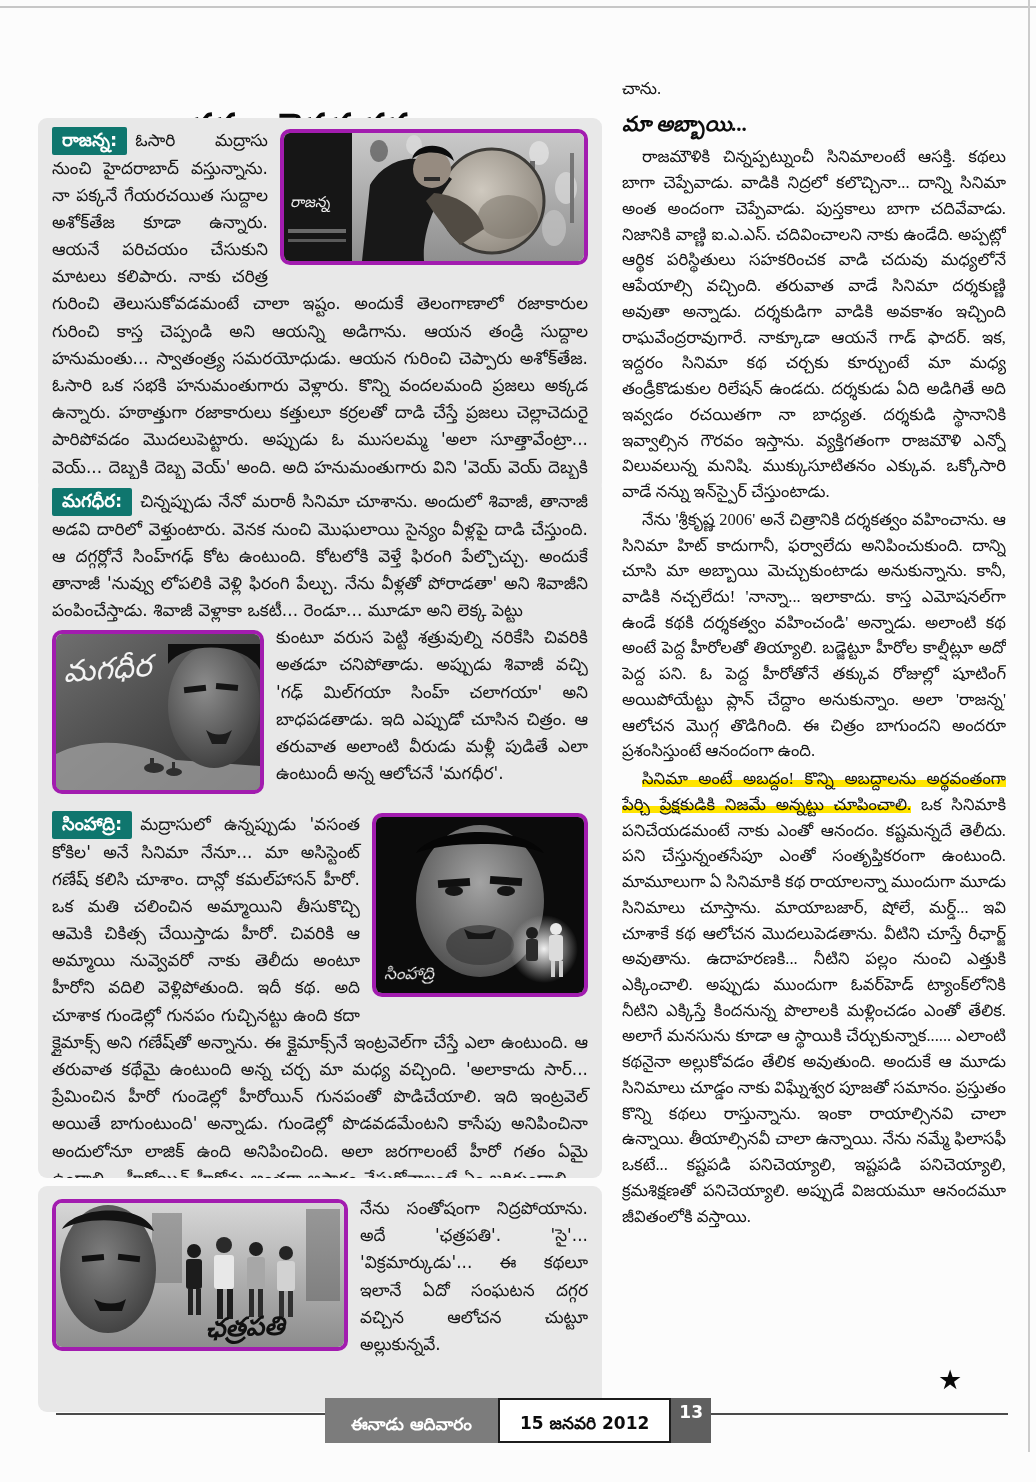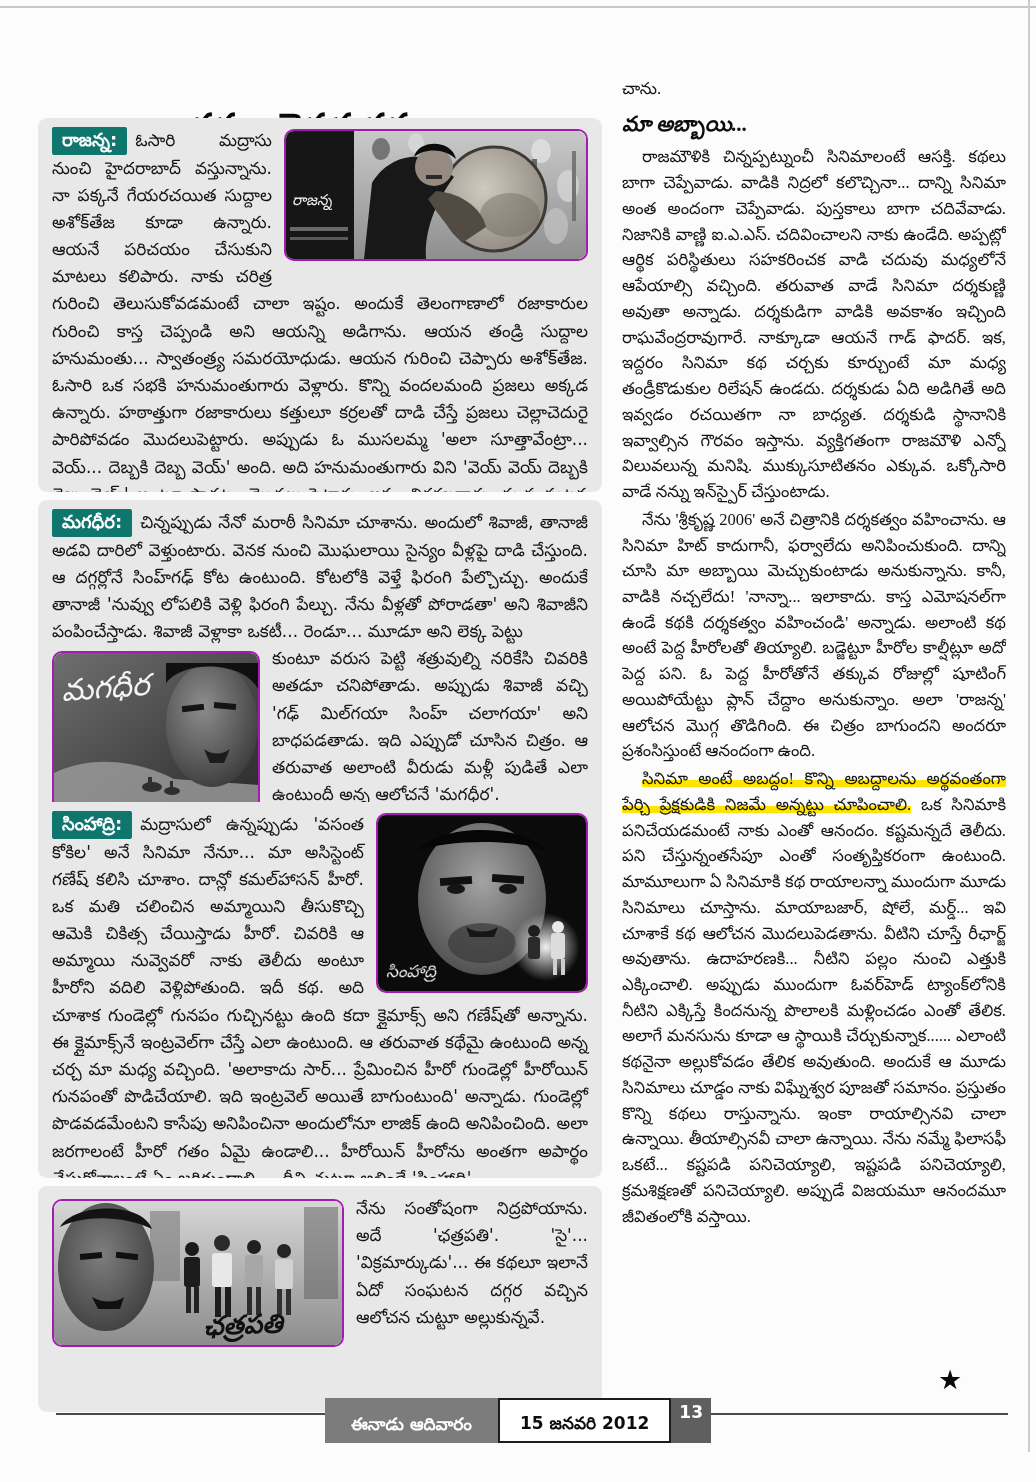--- a/index.html
+++ b/index.html
@@ -18,32 +18,32 @@
     text-align:center; font-size:36px; font-weight:700; letter-spacing:1px; color:#090909;margin-top:36px;
   }
 
   
   .sec {
     position:absolute; left:38px; width:564px; box-sizing:border-box;
     background:#e8e8e8; border-radius:9px; padding:9px 14px 8px 14px;
     font-size:17px; line-height:1.60; text-align:justify; overflow:hidden;
   }
   #sec-rajanna    { top:118px;  height:374px; }
-  #sec-magadheera { top:500px;  height:350px; }
+  #sec-magadheera { top:479px;  height:350px; }
   #sec-simhadri   { top:802px;  height:376px; }
   #sec-chatrapathi{ top:1186px; height:226px; }
   .sec p { margin:0; }
   .chip {
     display:inline-block; background:#0f766e; color:#ffffff;
     font-weight:700; font-size:18px; line-height:1.25;
     padding:2px 10px 3px 10px; margin:0 8px 0 0; border-radius:2px;
     vertical-align:baseline;
   }
   .poster {
-    border:2px solid #a21caf; border-radius:10px; background:#ffffff;
+    border:4px solid #a21caf; border-radius:10px; background:#ffffff;
     overflow:hidden; margin:0; display:block;
   }
   .poster svg { display:block; }
   #poster-rajanna    { float:right; width:300px; height:128px; margin:2px 0 8px 12px; }
   #poster-magadheera { float:left;  width:204px; height:156px; margin:6px 12px 2px 0; }
   #poster-simhadri   { float:right; width:208px; height:176px; margin:2px 0 6px 12px; }
   #poster-chatrapathi{ float:left;  width:288px; height:144px; margin:4px 12px 2px 0; }
   .row { overflow:hidden; }
 
   

